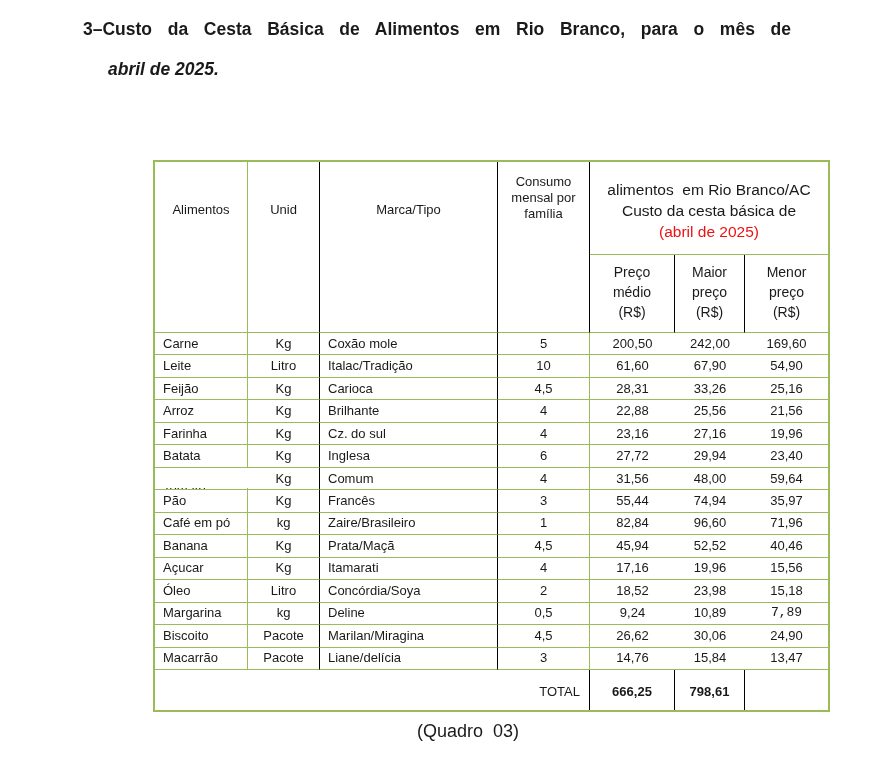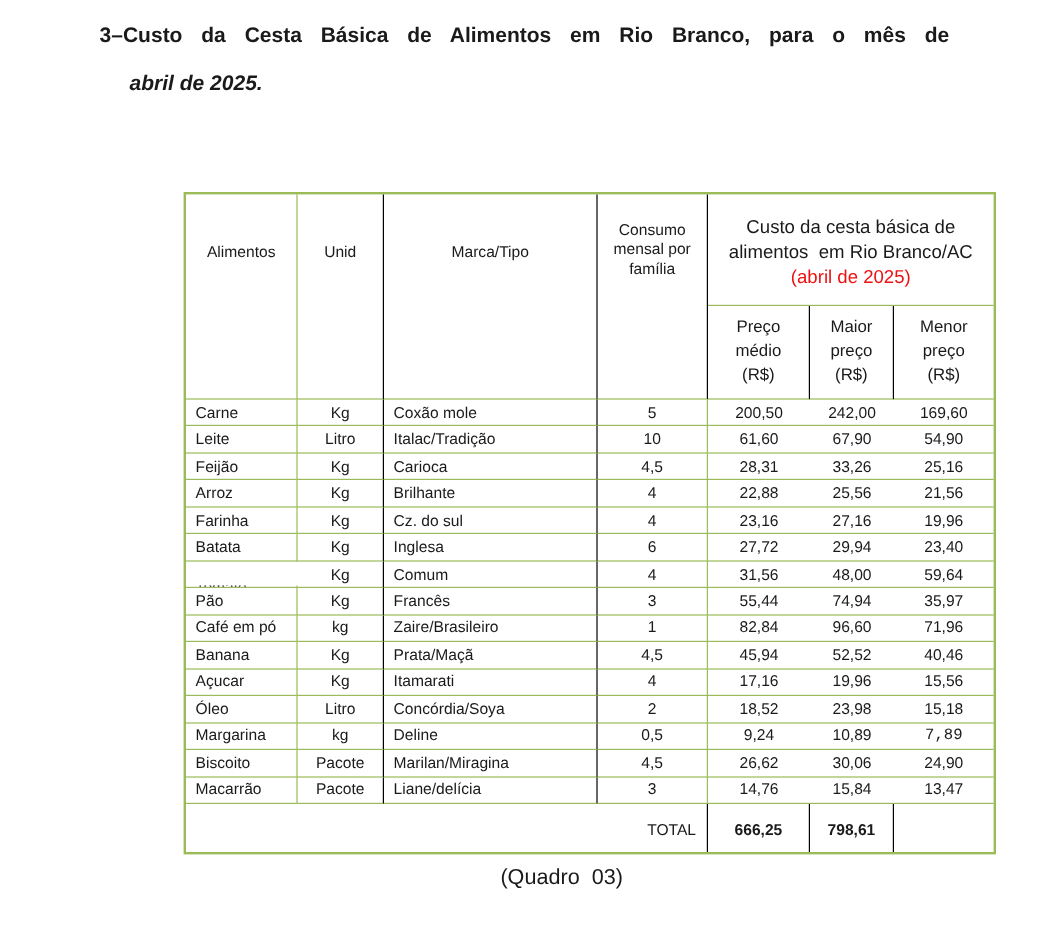--- a/index.html
+++ b/index.html
@@ -30,21 +30,21 @@
     box-sizing:border-box;display:flex;align-items:center;justify-content:center;
     font-size:13px;line-height:22px;white-space:nowrap;overflow:hidden;
   }
   .left{justify-content:flex-start;padding-left:8px;}
   .br-g{border-right:1px solid var(--green);}
   .br-k{border-right:1px solid #000;}
   .bb-g{border-bottom:1px solid var(--green);}
   
   .hdr{align-items:flex-start;padding-top:37px;font-size:13px;}
   .hdr-consumo{
-    align-items:flex-start;padding-top:22px;font-size:13px;line-height:16px;
+    align-items:flex-start;padding-top:12px;font-size:13px;line-height:16px;
     flex-direction:column;justify-content:flex-start;text-align:center;
   }
   .hdr-consumo span, .sub span{display:block;width:100%;text-align:center;}
   .custo{
     grid-column:5/8;grid-row:1;flex-direction:column;justify-content:flex-start;
     padding-top:17px;font-size:15.5px;line-height:21px;
   }
   .custo span{display:block;width:100%;text-align:center;white-space:pre;}
   .custo .red{color:var(--red);}
   .sub{
@@ -75,22 +75,22 @@
 
   <div class="c hdr colA br-g bb-g">Alimentos</div>
   <div class="c hdr colB br-k bb-g">Unid</div>
   <div class="c hdr colC br-k bb-g">Marca/Tipo</div>
   <div class="c hdr-consumo colD br-k bb-g">
     <span>Consumo</span>
     <span>mensal por</span>
     <span>família</span>
   </div>
   <div class="c custo bb-g">
+    <span>alimentos  em Rio Branco/AC</span>
     <span>Custo da cesta básica de</span>
-    <span>alimentos  em Rio Branco/AC</span>
     <span class="red">(abril de 2025)</span>
   </div>
   <div class="c sub s5 br-k bb-g">
     <span>Preço</span>
     <span>médio</span>
     <span>(R$)</span>
   </div>
   <div class="c sub s6 br-k bb-g">
     <span>Maior</span>
     <span>preço</span>

